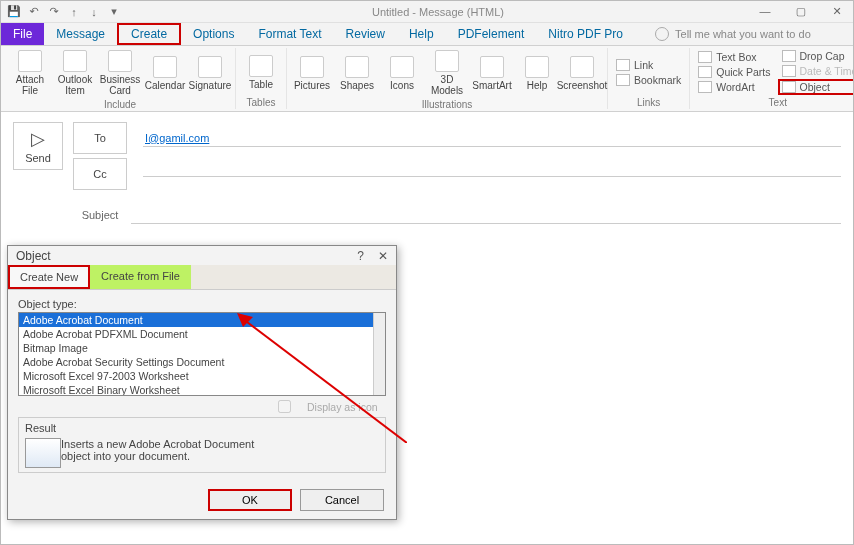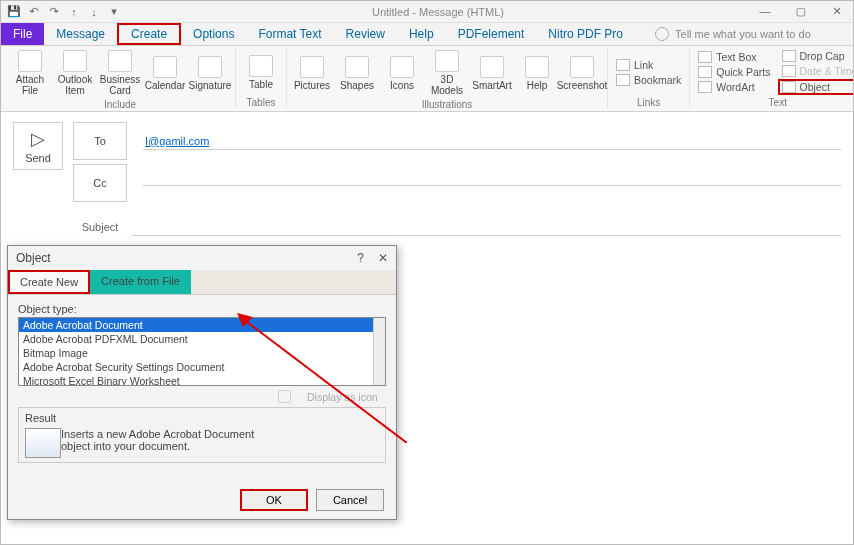--- a/index.html
+++ b/index.html
@@ -32,45 +32,45 @@
 .smbtn { display: flex; align-items: center; gap: 4px; font-size: 10.5px; color: #555; padding: 1px 4px; cursor: pointer; white-space: nowrap; }
 .smbtn .ic2 { width: 14px; height: 12px; background: #fff; border: 1px solid #bbb; }
 .objbox { border: 2px solid #c00; padding: 0 2px; }
 
 
 .compose { padding: 10px 12px; display: flex; gap: 10px; }
 .sendbox { width: 50px; height: 48px; border: 1px solid #ccc; display: flex; flex-direction: column; align-items: center; justify-content: center; gap: 2px; font-size: 11px; }
 .sendarrow { font-size: 18px; color: #555; }
 .fields { flex: 1; }
 .fldrow { display: flex; align-items: center; gap: 16px; margin-bottom: 4px; }
-.fldbtn { width: 54px; height: 38px; border: 1px solid #ccc; display: flex; align-items: center; justify-content: center; font-size: 11px; }
+.fldbtn { width: 54px; height: 32px; border: 1px solid #ccc; display: flex; align-items: center; justify-content: center; font-size: 11px; }
 .fldtxt { border-bottom: 1px solid #ccc; flex: 1; padding: 2px; color: #0066cc; text-decoration: underline; }
 .subj { display: flex; align-items: center; gap: 4px; margin-top: 16px; }
 .subjlbl { width: 54px; text-align: center; color: #666; }
 
 
 .dlg { position: absolute; left: 6px; top: 244px; width: 390px; height: 275px; background: #f3f3f3; border: 1px solid #888; box-shadow: 2px 2px 8px rgba(0,0,0,0.3); display: flex; flex-direction: column; }
 .dlg-title { height: 24px; display: flex; align-items: center; padding: 0 8px; font-size: 12px; }
 .dlg-title .r { margin-left: auto; display: flex; gap: 14px; color: #555; cursor: pointer; }
 .dlg-tabs { display: flex; border-bottom: 1px solid #ccc; background: #ece9e3; }
-.dtab { padding: 4px 10px; font-size: 11px; background: #14b8a6; border: 1px solid transparent; cursor: pointer; }
+.dtab { padding: 4px 10px; font-size: 11px; background: #bef264; border: 1px solid transparent; cursor: pointer; }
 .dtab.active { background: #f8f8f8; border: 2px solid #c00; }
 .dlg-body { flex: 1; padding: 8px 10px; }
 .typelbl { font-size: 11px; margin-bottom: 2px; }
-.listbox { border: 1px solid #888; background: #fff; height: 69px; overflow: hidden; position: relative; }
+.listbox { border: 1px solid #888; background: #fff; height: 84px; overflow: hidden; position: relative; }
 .li { padding: 1px 4px; font-size: 10.5px; white-space: nowrap; }
 .li.sel { background: #1a6fd8; color: #fff; }
 .scrollbar { position: absolute; right: 0; top: 0; width: 12px; height: 100%; background: #eee; border-left: 1px solid #ccc; }
 .display { display: flex; align-items: center; gap: 16px; margin: 4px 0 0 260px; font-size: 10.5px; color: #aaa; }
 .result { border: 1px solid #ccc; margin-top: 4px; padding: 4px 6px; }
 .result-lbl { font-size: 11px; color: #444; margin-bottom: 4px; }
 .result-body { display: flex; gap: 0; font-size: 11px; }
 .resicon { width: 36px; height: 30px; border: 1px solid #999; background: linear-gradient(#fff,#dfe9f5); }
 .dlg-btns { display: flex; justify-content: flex-end; gap: 8px; padding: 8px 12px; }
-.dbtn { width: 68px; height: 22px; border: 1px solid #999; background: #efefef; font-size: 11px; cursor: pointer; }
+.dbtn { width: 84px; height: 22px; border: 1px solid #999; background: #efefef; font-size: 11px; cursor: pointer; }
 .dbtn.ok { border: 2px solid #c00; }
 
 
 .arrow { position: absolute; left: 236px; top: 312px; width: 170px; height: 130px; pointer-events: none; }
 </style>
 </head>
 <body>
 
 <div class="titlebar">
   <div class="qat">
@@ -261,20 +261,21 @@
     <div class="dtab active">Create New</div>
     <div class="dtab">Create from File</div>
   </div>
   <div class="dlg-body">
     <div class="typelbl">Object type:</div>
     <div class="listbox">
       <div class="li sel">Adobe Acrobat Document</div>
       <div class="li">Adobe Acrobat PDFXML Document</div>
       <div class="li">Bitmap Image</div>
       <div class="li">Adobe Acrobat Security Settings Document</div>
+      <div class="li">Microsoft Excel 97-2003 Worksheet</div>
       <div class="li">Microsoft Excel Binary Worksheet</div>
 
       <div class="scrollbar"></div>
     </div>
     <div class="display">
       <input type="checkbox" disabled="" style="">
       <span>Display as icon</span>
     </div>
     <div class="result">
       <div class="result-lbl">Result</div>

